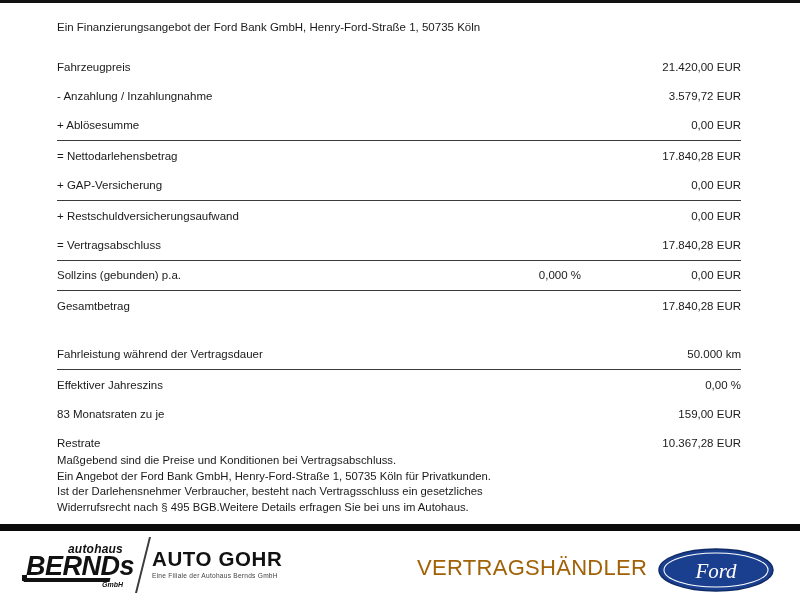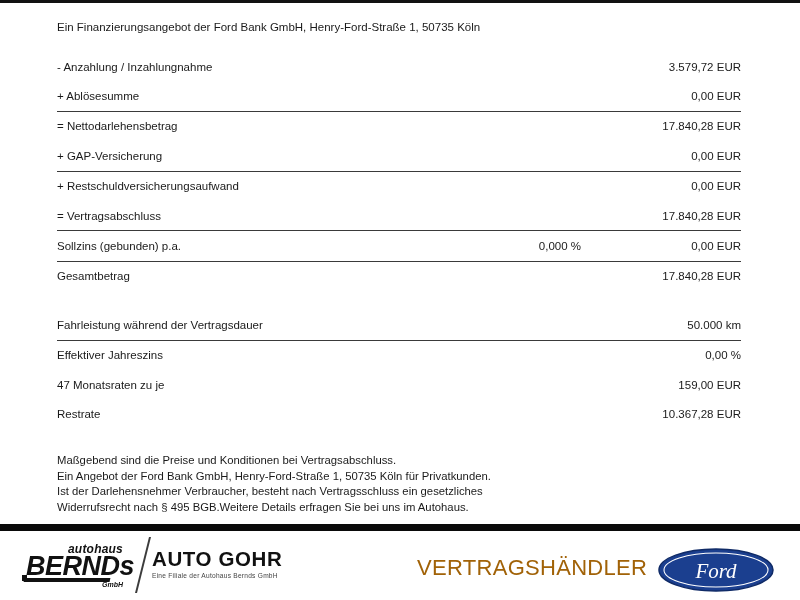--- a/index.html
+++ b/index.html
@@ -232,20 +232,24 @@
 <body>
 
 <div class="page">
 
   <div class="top-rule"></div>
 
   <div class="intro">Ein Finanzierungsangebot der Ford Bank GmbH, Henry-Ford-Straße 1, 50735 Köln</div>
 
   <div class="table">
 
+    <div class="row">
+      <span class="label">Fahrzeugpreis</span>
+      <span class="value">21.420,00 EUR</span>
+    </div>
 
     <div class="row">
       <span class="label">- Anzahlung / Inzahlungnahme</span>
       <span class="value">3.579,72 EUR</span>
     </div>
 
     <div class="row">
       <span class="label">+ Ablösesumme</span>
       <span class="value">0,00 EUR</span>
     </div>
@@ -285,21 +289,21 @@
       <span class="label">Fahrleistung während der Vertragsdauer</span>
       <span class="value">50.000 km</span>
     </div>
 
     <div class="row sep-top">
       <span class="label">Effektiver Jahreszins</span>
       <span class="value">0,00 %</span>
     </div>
 
     <div class="row">
-      <span class="label">47 Monatsraten zu je</span>
+      <span class="label">83 Monatsraten zu je</span>
       <span class="value">159,00 EUR</span>
     </div>
 
     <div class="row">
       <span class="label">Restrate</span>
       <span class="value">10.367,28 EUR</span>
     </div>
 
   </div>
 

